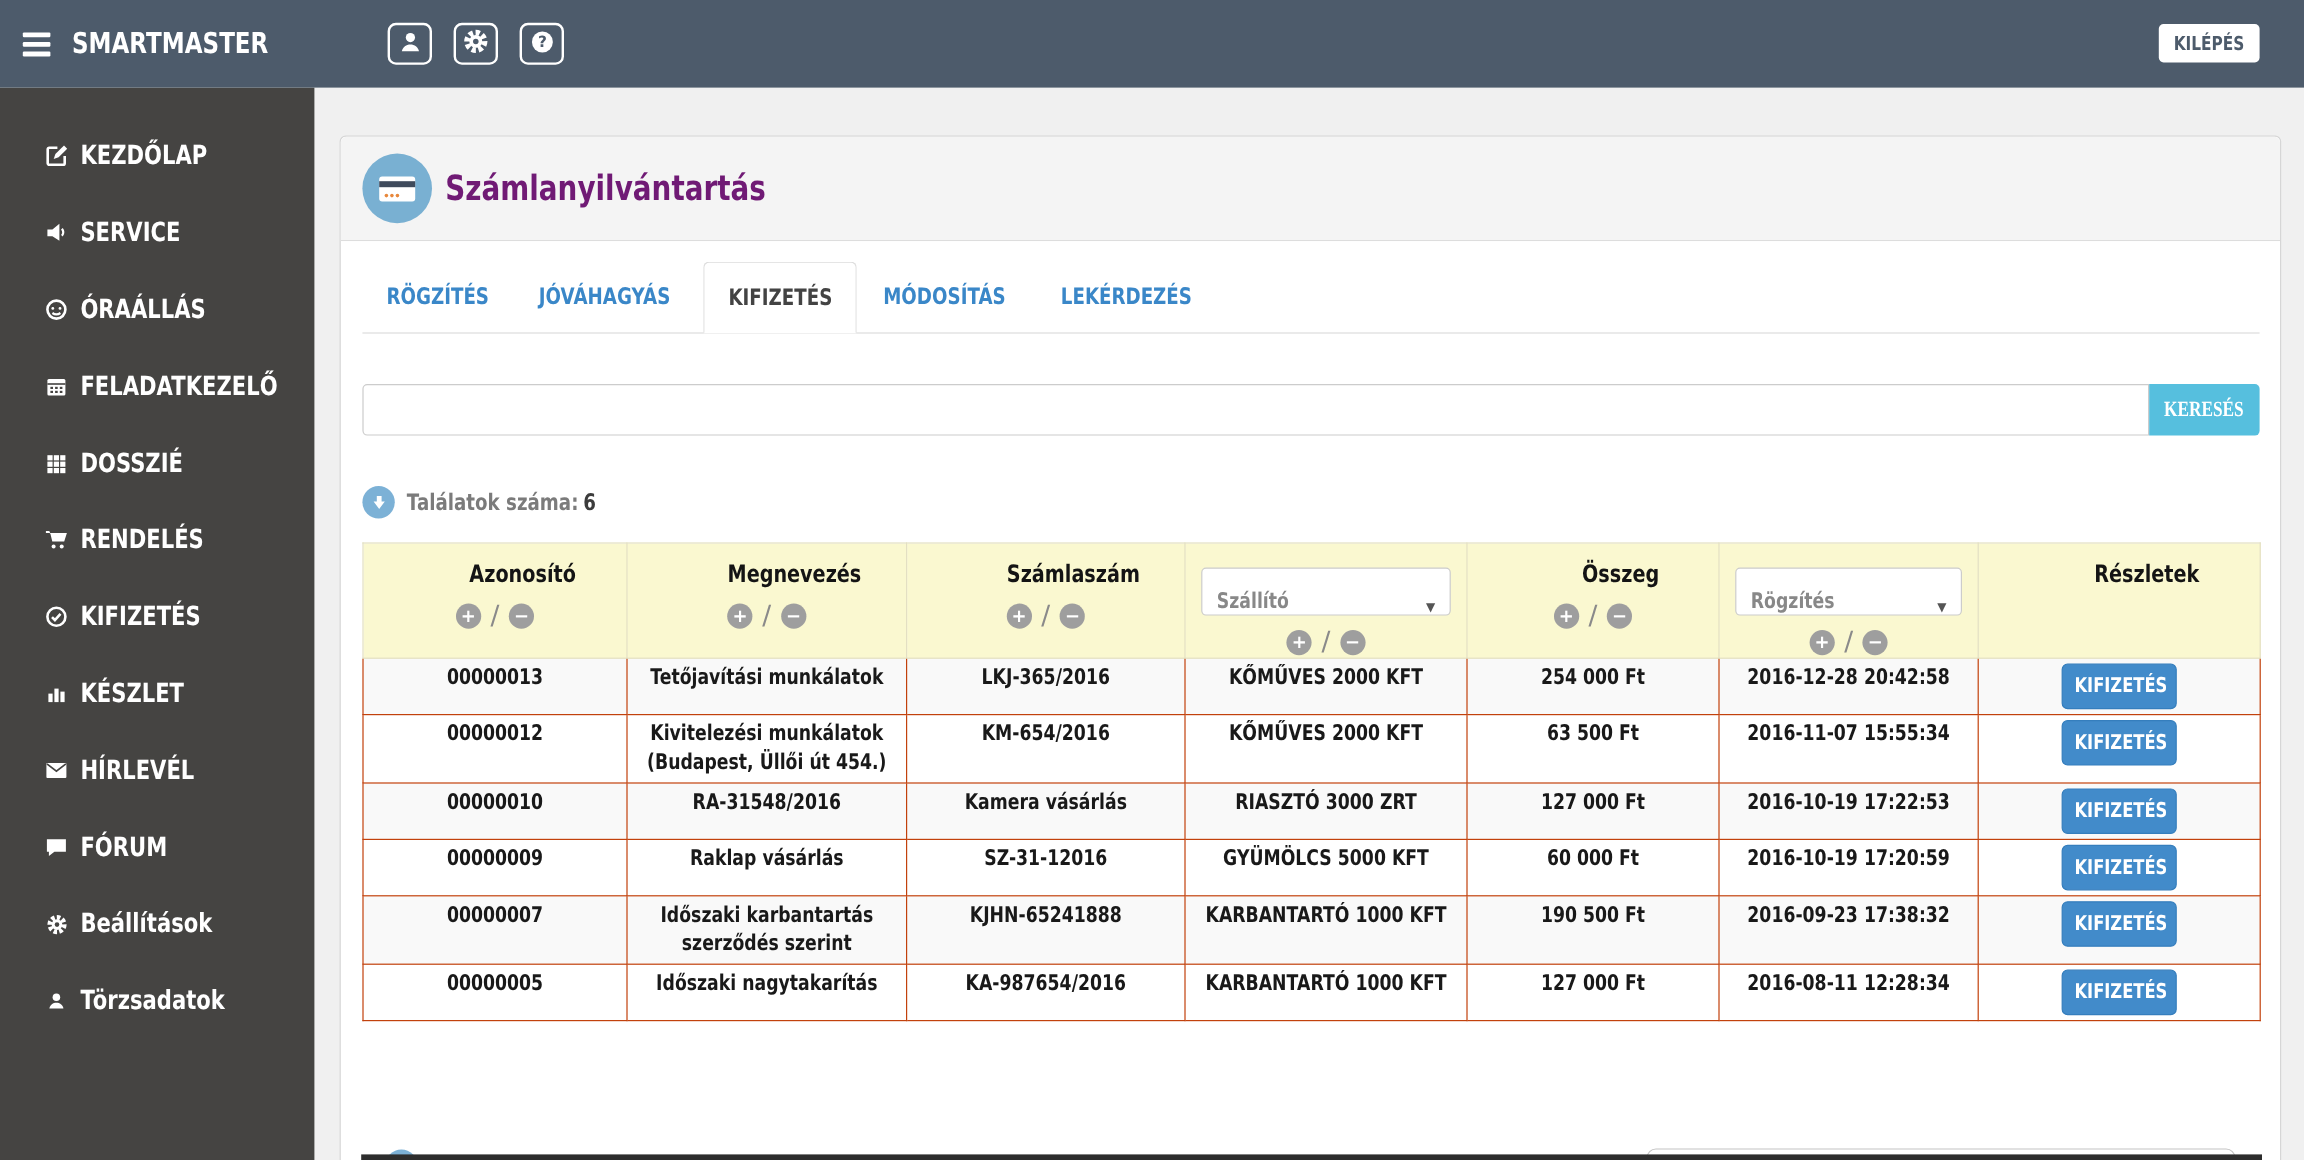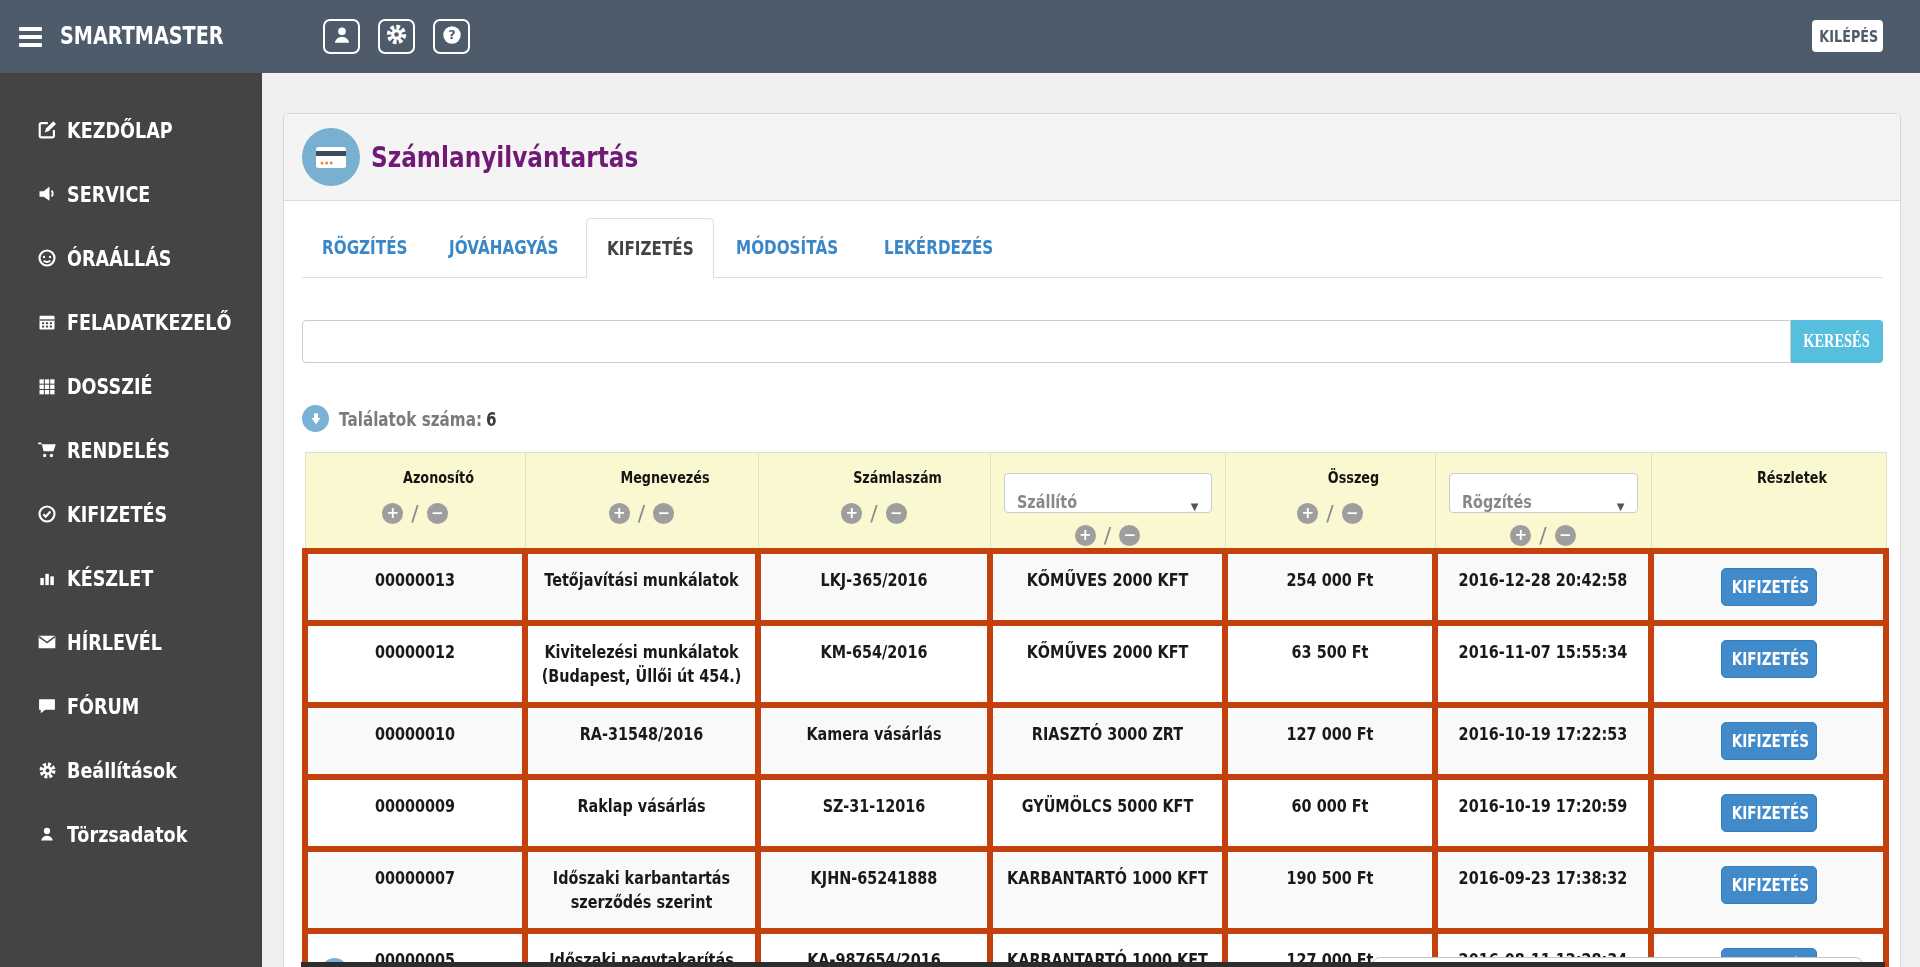--- a/index.html
+++ b/index.html
@@ -12,21 +12,21 @@
 .scale-center { display:inline-block; transform:scaleX(0.8); transform-origin:50% 50%; white-space:nowrap; }
 .cell-text { display:block; width:125%; transform:scaleX(0.8); transform-origin:0 50%; text-align:center; }
 
 
 .navbar { position:absolute; left:0; top:0; width:1920px; height:73px; background:#4d5b6b; z-index:40; }
 .hamburger { position:absolute; left:19px; top:27px; width:23px; height:20px; cursor:pointer; }
 .hamburger span { display:block; height:4px; background:#fff; margin-bottom:4px; border-radius:1px; }
 .brand { position:absolute; left:60px; top:0; height:73px; line-height:73px; color:#fff; font-size:24px; font-weight:bold; }
 .nav-sq { position:absolute; top:19px; width:37px; height:35px; border:2px solid #fff; border-radius:7px; display:flex; align-items:center; justify-content:center; }
 .nav-sq1 { left:323px; } .nav-sq2 { left:378px; } .nav-sq3 { left:433px; }
-.logout-btn { position:absolute; right:37px; top:20px; width:71px; height:32px; background:#fff; border:none; border-radius:4px; color:#4d5b6b; font-size:16px; font-weight:bold; font-family:inherit; text-align:center; }
+.logout-btn { position:absolute; right:37px; top:20px; width:84px; height:32px; background:#fff; border:none; border-radius:4px; color:#4d5b6b; font-size:16px; font-weight:bold; font-family:inherit; text-align:center; }
 
 
 .sidebar { position:absolute; left:0; top:73px; width:262px; height:894px; background:#454442; z-index:30; }
 .side-list { list-style:none; padding-top:25px; }
 .side-item { height:64px; display:flex; align-items:center; padding-left:36px; color:#fff; cursor:pointer; }
 .side-icon { width:22px; height:22px; flex:0 0 22px; margin-right:9px; display:flex; align-items:center; justify-content:center; }
 .side-label { font-size:22px; font-weight:bold; }
 
 
 .panel { position:absolute; left:283px; top:113px; width:1618px; height:900px; background:#fff; border:1px solid #d6d6d6; border-radius:5px; z-index:10; }
@@ -52,23 +52,23 @@
 .blue-circle { width:27px; height:27px; border-radius:50%; background:#7cb1d6; display:flex; align-items:center; justify-content:center; }
 .results-text { margin-left:10px; font-size:19px; font-weight:bold; }
 .r-label { color:#7b7b7b; }
 .r-count { color:#3c3c3c; margin-left:5px; }
 
 
 .grid { border-collapse:collapse; margin-top:20px; width:1581px; table-layout:fixed; }
 .grid col.c1{width:220px;} .grid col.c2{width:233px;} .grid col.c3{width:232px;} .grid col.c4{width:235px;}
 .grid col.c5{width:210px;} .grid col.c6{width:216px;} .grid col.c7{width:235px;}
 .grid th { background:#faf8d0; border:1px solid #e3dfc2; height:88px; vertical-align:top; padding-top:13px; }
-.grid td { border:6px solid #c2410c; vertical-align:top; padding:14px 8px; text-align:center; font-size:18px; font-weight:bold; color:#191919; line-height:24px; }
+.grid td { border:1px solid #c2410c; vertical-align:top; padding:4px 8px; text-align:center; font-size:18px; font-weight:bold; color:#191919; line-height:24px; }
 .grid tr.odd td { background:#f9f9f9; }
-.th-label { font-size:16px; font-weight:bold; color:#141414; line-height:24px;margin-left:46px; }
+.th-label { font-size:20px; font-weight:bold; color:#141414; line-height:24px;margin-left:46px; }
 .sort-row { display:flex; align-items:center; justify-content:center; margin-top:11px; gap:8px; }
 .sort-btn { width:21px; height:21px; border-radius:50%; background:#9e9e9e; color:#fff; font-size:15px; font-weight:bold; display:flex; align-items:center; justify-content:center; line-height:1; }
 .sort-slash { color:#8a8a8a; font-size:22px; font-weight:normal; }
 .th-select { margin:7px auto 0; width:calc(100% - 26px); height:40px; background:#fff; border:1px solid #ccc; border-radius:4px; display:flex; align-items:flex-end; padding:0 12px; }
 .th-select .sel-text { font-size:18px; font-weight:bold; color:#888; flex:1; text-align:left; }
 .th-select .caret { color:#555; font-size:10px; }
 .th-sel-wrap .sort-row { margin-top:10px; }
 .row-btn { width:96px; height:38px; background:#428bca; border:1px solid #357ebd; border-radius:5px; color:#fff; font-size:17px; font-weight:bold; font-family:inherit; }
 
 

